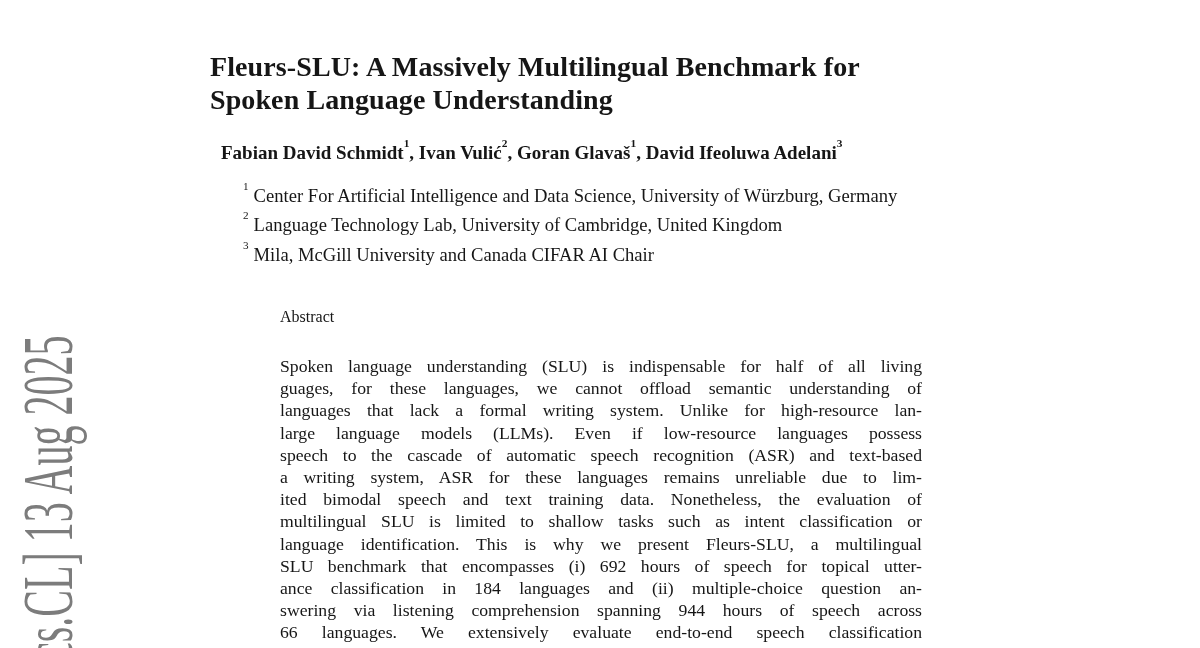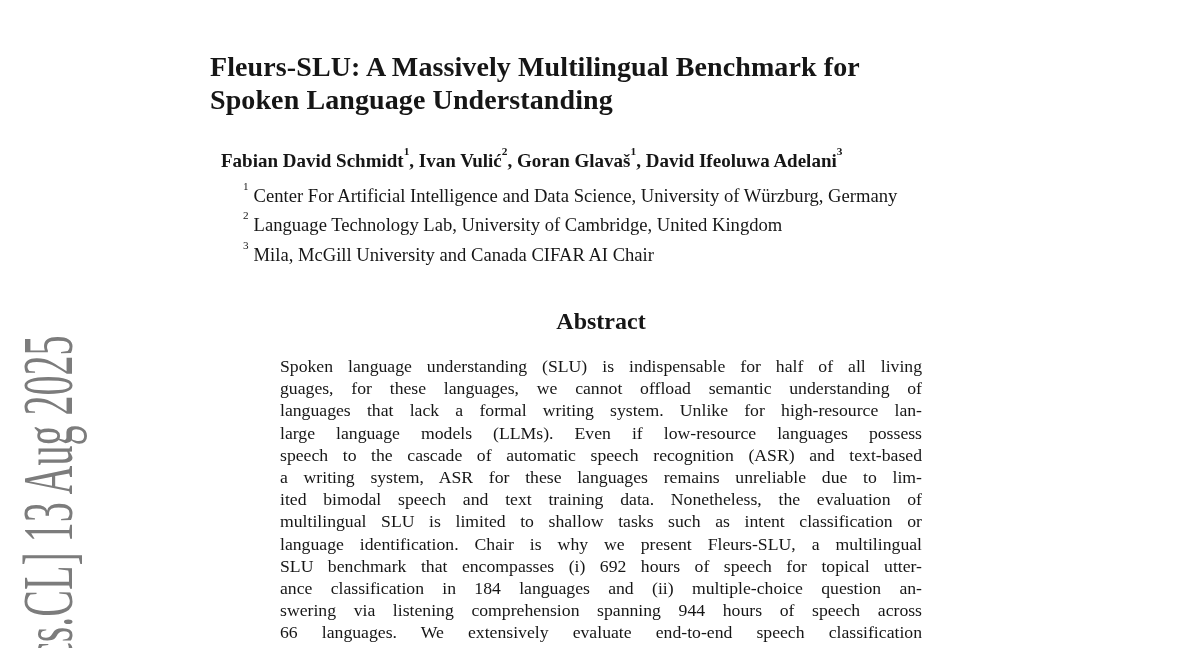--- a/index.html
+++ b/index.html
@@ -21,21 +21,21 @@
     width: 760px;
     font-size: 28px;
     font-weight: bold;
     line-height: 33px;
     letter-spacing: 0.1px;
   }
 
   .authors-line {
     position: absolute;
     left: 221px;
-    top: 150px;
+    top: 142px;
     width: 780px;
     font-size: 19px;
     font-weight: bold;
     white-space: nowrap;
   }
 
   .affiliations {
     position: absolute;
     left: 213px;
     top: 179px;
@@ -51,23 +51,22 @@
     position: relative;
     top: -0.45em;
   }
   .affil-line sup.marker { margin-right: 5px; }
 
   .abstract-heading {
     position: absolute;
     left: 280px;
     top: 308px;
     width: 642px;
-    text-align: center;
-    font-size: 24px;
-    font-weight: bold;
+    font-size: 16px;
+    font-weight: normal;
   }
 
   .abstract-body {
     position: absolute;
     left: 280px;
     top: 355px;
     width: 642px;
     font-size: 17.7px;
     line-height: 22.2px;
   }
@@ -117,21 +116,21 @@
 
   <div class="abstract-body">
     <div class="abs-line">Spoken language understanding (SLU) is indispensable for half of all living</div>
     <div class="abs-line">guages, for these languages, we cannot offload semantic understanding of</div>
     <div class="abs-line">languages that lack a formal writing system. Unlike for high-resource lan-</div>
     <div class="abs-line">large language models (LLMs).  Even if low-resource languages possess</div>
     <div class="abs-line">speech to the cascade of automatic speech recognition (ASR) and text-based</div>
     <div class="abs-line">a writing system, ASR for these languages remains unreliable due to lim-</div>
     <div class="abs-line">ited bimodal speech and text training data. Nonetheless, the evaluation of</div>
     <div class="abs-line">multilingual SLU is limited to shallow tasks such as intent classification or</div>
-    <div class="abs-line">language identification. Chair is why we present Fleurs-SLU, a multilingual</div>
+    <div class="abs-line">language identification. This is why we present Fleurs-SLU, a multilingual</div>
     <div class="abs-line">SLU benchmark that encompasses (i) 692 hours of speech for topical utter-</div>
     <div class="abs-line">ance classification in 184 languages and (ii) multiple-choice question an-</div>
     <div class="abs-line">swering via listening comprehension spanning 944 hours of speech across</div>
     <div class="abs-line">66 languages.  We extensively evaluate end-to-end speech classification</div>
     <div class="abs-line">models, cascaded systems that combine speech-to-text transcription with</div>
   </div>
 
 </div>
 
 </body></html>

